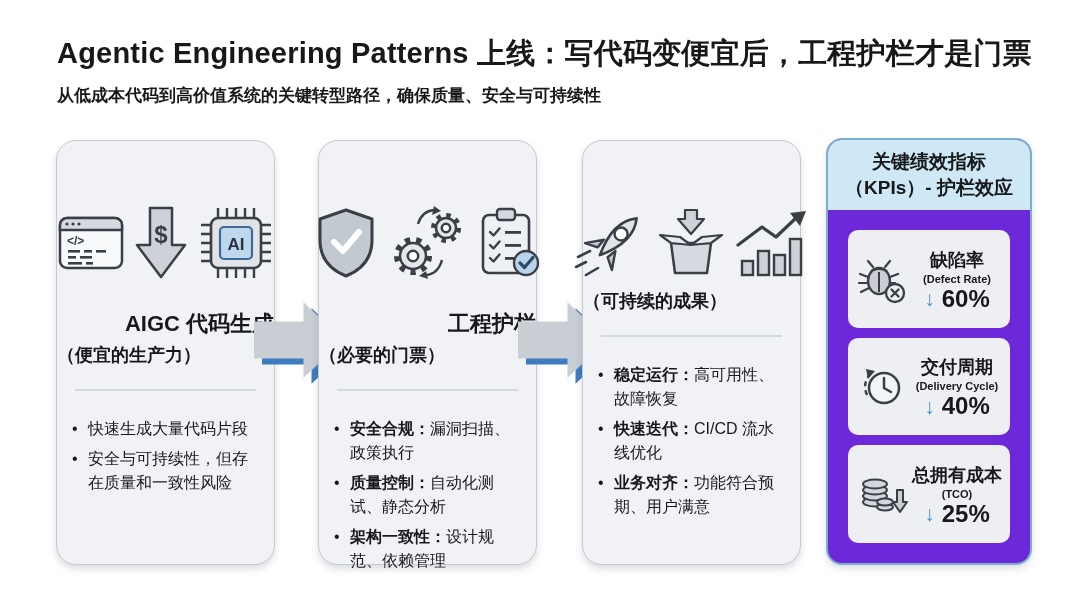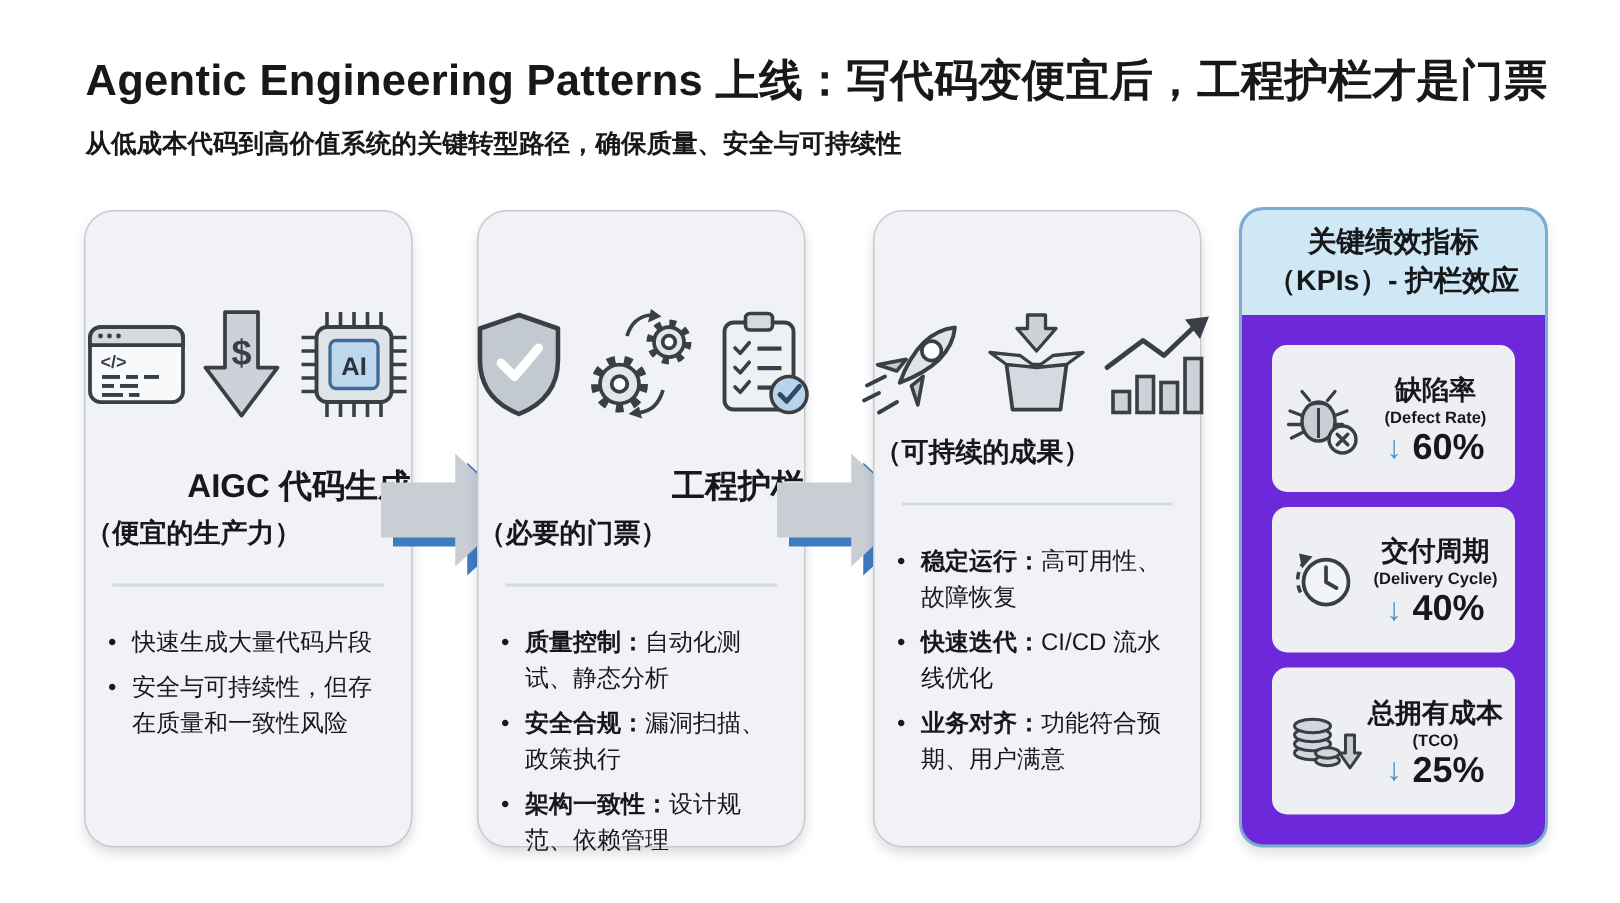--- a/index.html
+++ b/index.html
@@ -164,24 +164,24 @@
           <circle cx="49" cy="57" r="12" fill="#b9d4ea" stroke="#3a3f46" stroke-width="2.4"></circle>
           <path d="M43 57 l4.5 4.5 l8.5 -10" fill="none" stroke="#2b4a66" stroke-width="3.2" stroke-linecap="round" stroke-linejoin="round"></path>
         </svg>
       </span>
     </div>
     <div class="stage-title">工程护栏</div>
     <div class="stage-sub">（必要的门票）</div>
     <div class="stage-divider"></div>
     <div class="stage-bullets">
       <div class="bullet">
+          <p><b>安全合规：</b><span>漏洞扫描、政策执行</span></p>
+        </div>
+      <div class="bullet">
           <p><b>质量控制：</b><span>自动化测试、静态分析</span></p>
-        </div>
-      <div class="bullet">
-          <p><b>安全合规：</b><span>漏洞扫描、政策执行</span></p>
         </div>
       <div class="bullet">
           <p><b>架构一致性：</b><span>设计规范、依赖管理</span></p>
         </div>
     </div>
   </section>
 
   <div class="flow-arrow flow-arrow-2">
     <div class="layer blue"></div>
       <div class="layer gray"></div>

